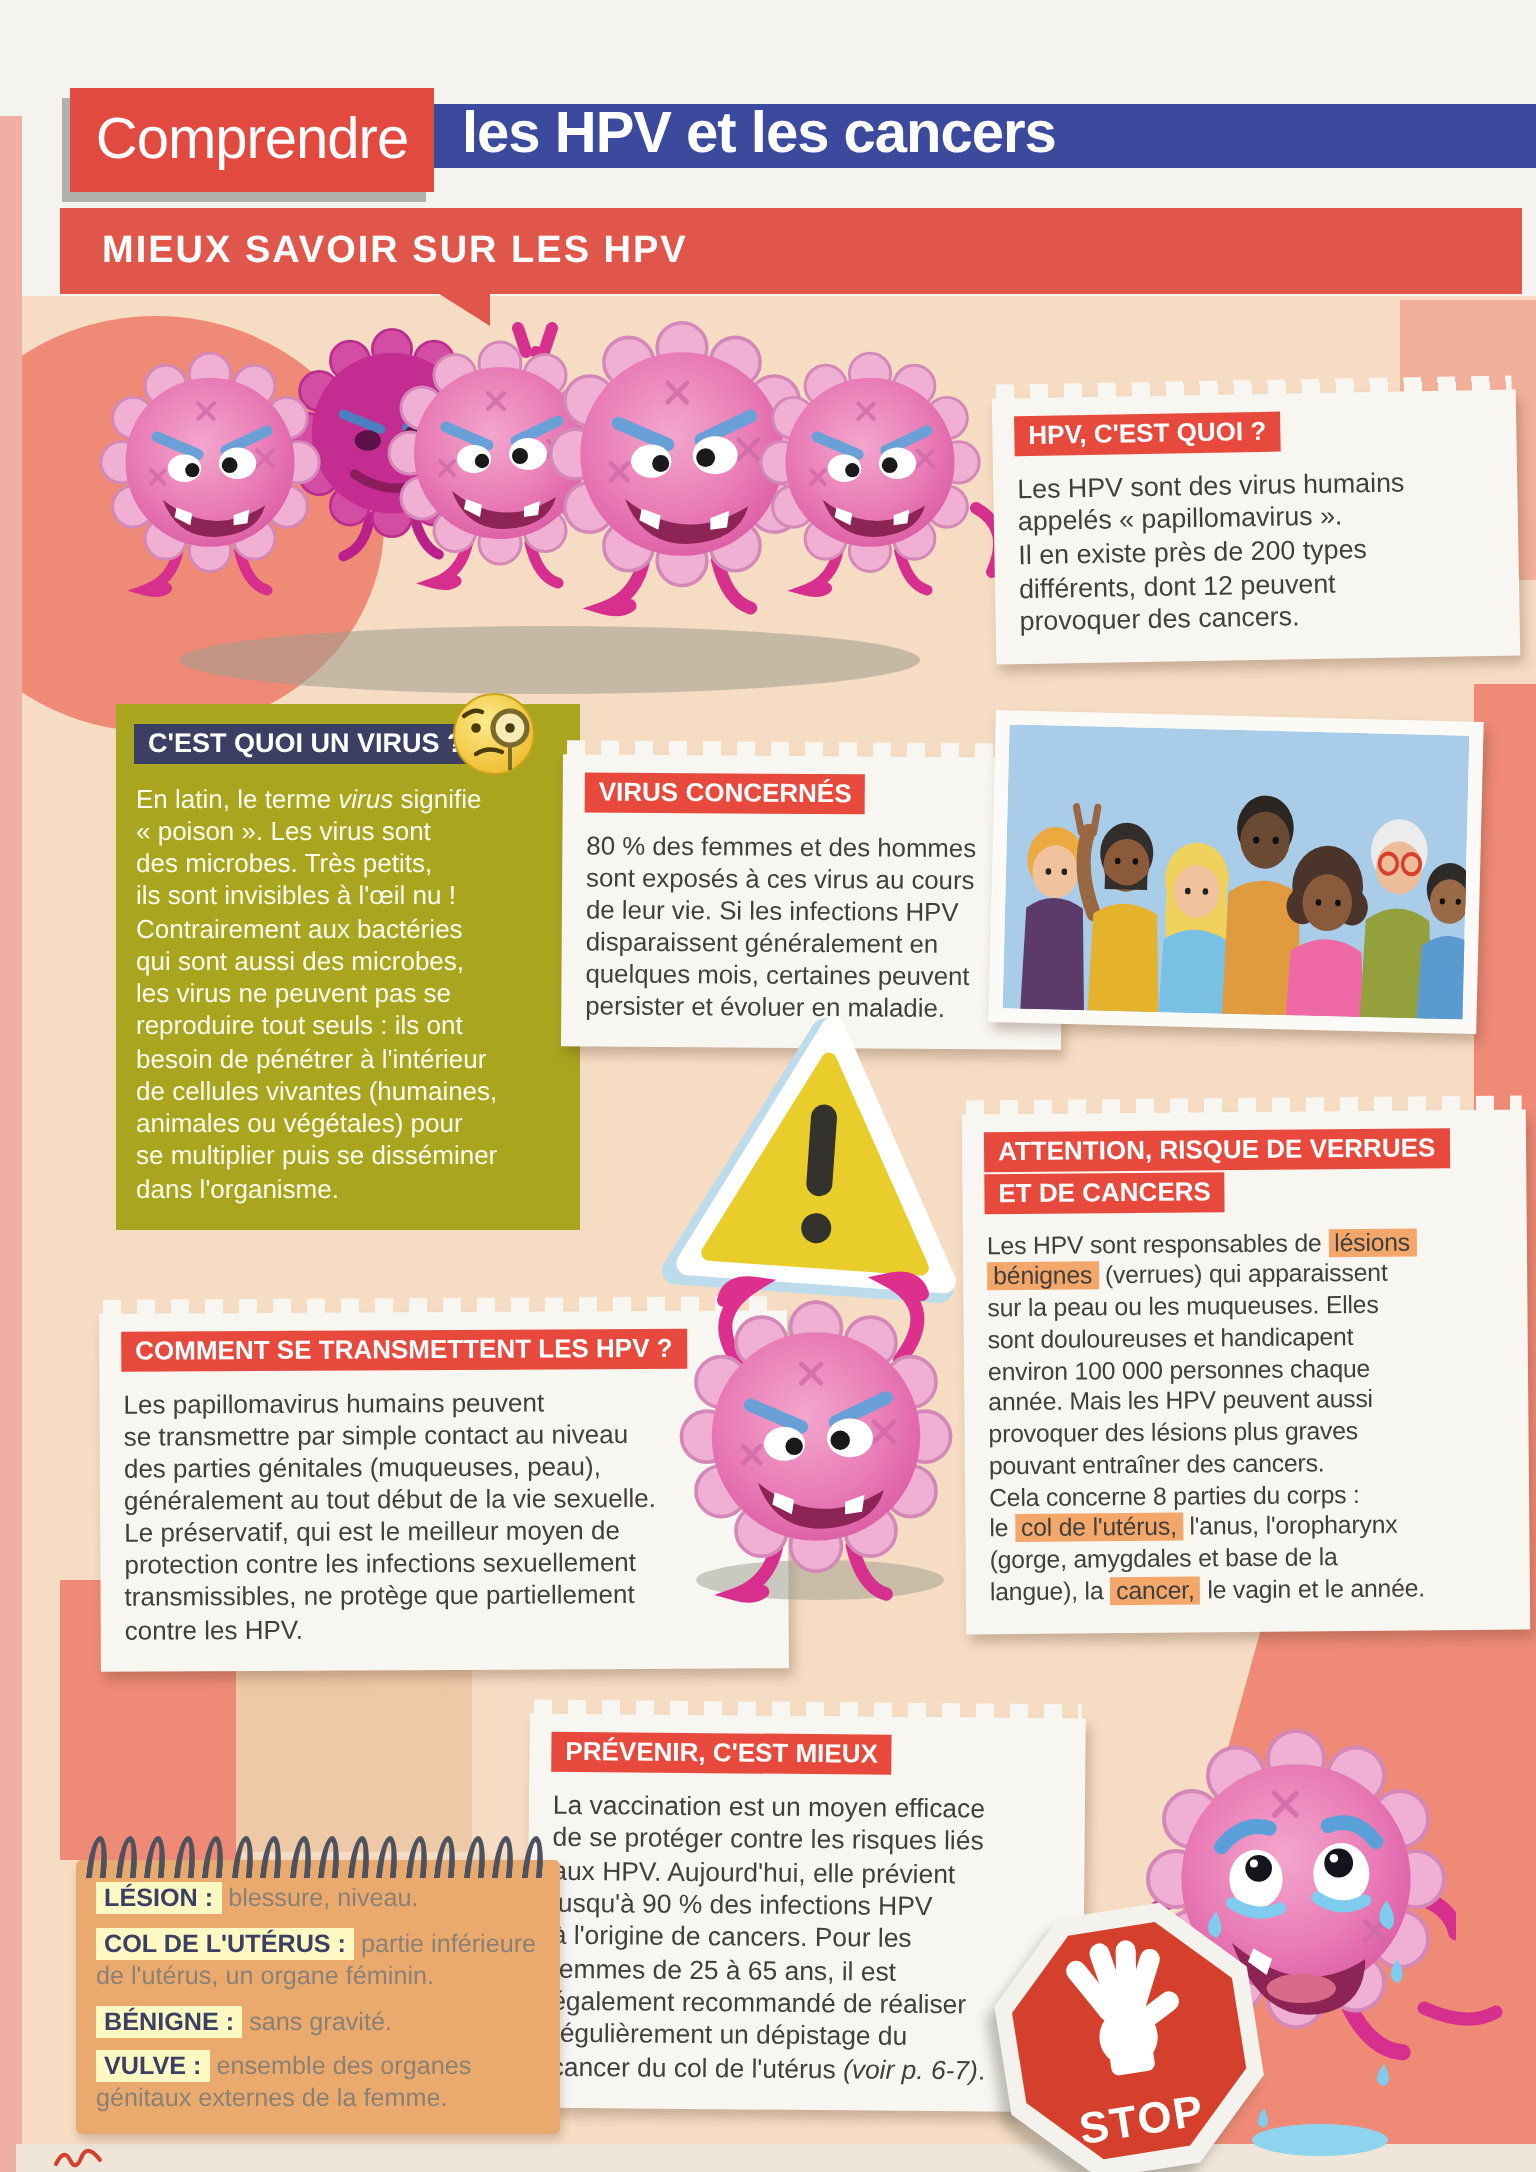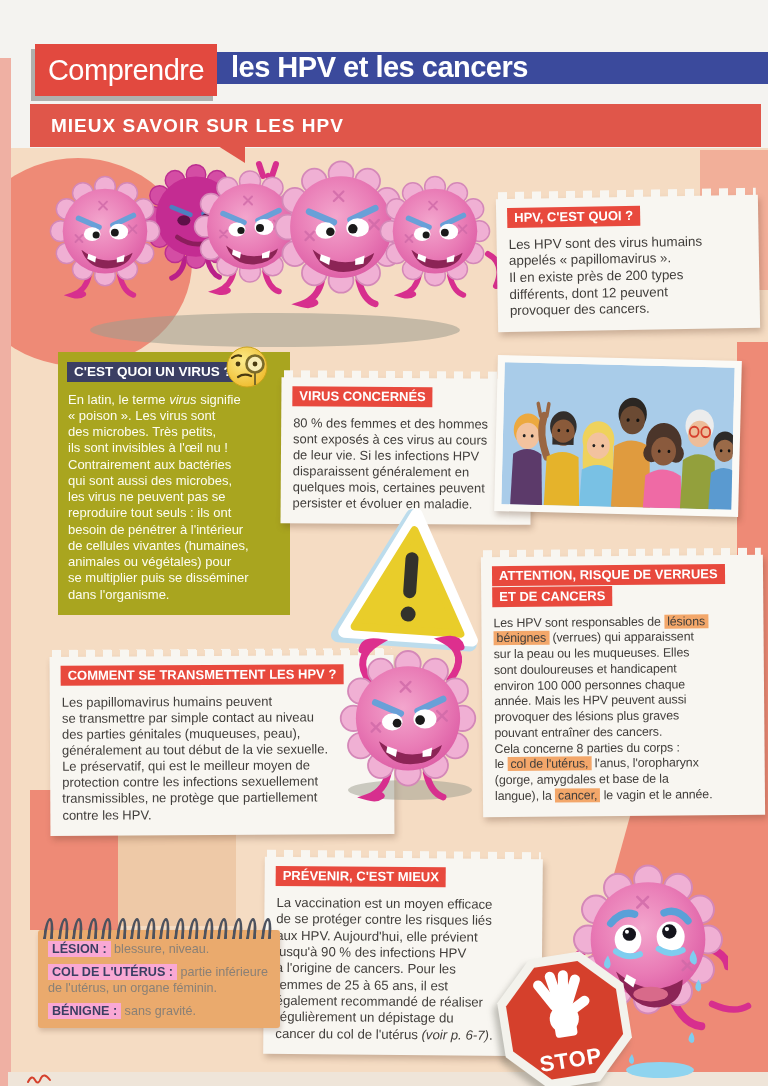--- a/index.html
+++ b/index.html
@@ -52,21 +52,21 @@
     transform:rotate(1.4deg);box-shadow:2px 4px 6px rgba(90,55,35,.3);z-index:3;}
   .photo svg{display:block;width:100%;height:100%;}
   
   .notepad{position:absolute;left:38px;top:930px;width:222px;background:#eaaa6d;border-radius:3px;
     padding:12px 10px 9px;z-index:3;box-shadow:1px 3px 5px rgba(90,55,35,.22);}
   .spiral{position:absolute;left:6px;top:-12px;right:4px;height:22px;display:flex;z-index:4;}
   .spiral i{display:block;width:8px;height:18px;border:3px solid #4d525e;border-bottom:none;
     border-radius:50% 50% 0 0/95% 95% 0 0;margin-right:4.6px;transform:skewX(-6deg);}
   .gl-item{font-size:12.6px;line-height:1.26;margin-bottom:7px;color:#8a8076;}
   .gl-item:last-child{margin-bottom:0;}
-  .term{background:#f9a8d4;color:#3b3f63;font-weight:bold;padding:1px 4px;}
+  .term{background:#fef9c3;color:#3b3f63;font-weight:bold;padding:1px 4px;}
   
   .ill{position:absolute;}
   .v-group{left:40px;top:158px;width:460px;height:200px;z-index:2;}
   .v-warn{left:322px;top:500px;width:172px;height:302px;z-index:4;}
   .v-cry{left:540px;top:862px;width:212px;height:222px;z-index:3;}
   .stop{left:492px;top:944px;width:146px;height:158px;z-index:4;filter:drop-shadow(-4px 6px 3px rgba(80,80,70,.35));}
   .corner-mark{left:26px;top:1072px;width:26px;height:14px;z-index:4;}
 </style>
 </head>
 <body>
@@ -402,20 +402,21 @@
         <i></i>
         <i></i>
         <i></i>
         <i></i>
         <i></i>
         <i></i>
       </div>
     <div class="gl-item"><span class="term">LÉSION :</span> <span class="def">blessure, niveau.</span></div>
     <div class="gl-item"><span class="term">COL DE L'UTÉRUS :</span> <span class="def">partie inférieure de l'utérus, un organe féminin.</span></div>
     <div class="gl-item"><span class="term">BÉNIGNE :</span> <span class="def">sans gravité.</span></div>
+    <div class="gl-item"><span class="term">VULVE :</span> <span class="def">ensemble des organes génitaux externes de la femme.</span></div>
   </div>
 
   <svg class="ill v-cry" viewBox="0 0 212 222">
     <ellipse cx="120" cy="208" rx="34" ry="8" fill="#8fd4ef"></ellipse>
     <g stroke="#d72f8e" stroke-width="6.5" fill="none" stroke-linecap="round">
       <path d="M40 150 q-20 14 -34 10"></path>
       <path d="M172 142 q22 10 36 2"></path>
     </g>
     <use href="#virusSad" x="28" y="0" width="160" height="187"></use>
     <g fill="#7ecdef">

